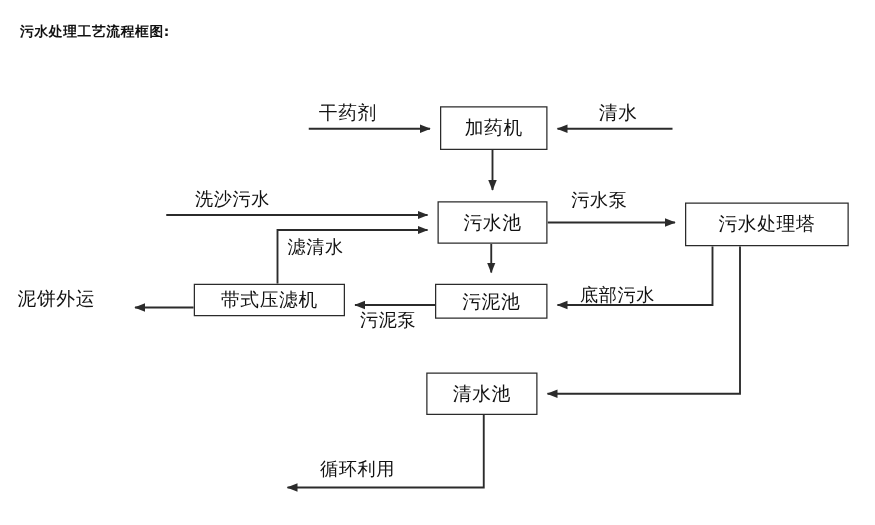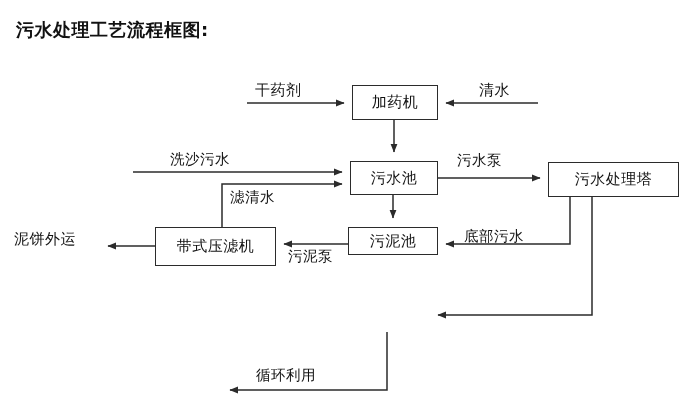--- a/index.html
+++ b/index.html
@@ -21,21 +21,21 @@
     position: absolute;
     left: 0;
     top: 0;
     width: 700px;
     height: 420px;
   }
   .title {
     position: absolute;
     left: 16px;
     top: 18px;
-    font-size: 18px;
+    font-size: 11px;
     font-weight: bold;
     color: #111111;
     letter-spacing: 0.5px;
     white-space: nowrap;
     text-align: center;
   }
   .node {
     position: absolute;
     box-sizing: border-box;
     border: 1.5px solid #2b2b2b;
@@ -110,34 +110,37 @@
   </div>
 
   <div class="node" style="left:352px; top:85px; width:86px; height:35px;">
     <span>加药机</span>
   </div>
 
   <div class="node" style="left:548px; top:162px; width:131px; height:35px;">
     <span>污水处理塔</span>
   </div>
 
-  <div class="node" style="left:155px; top:227px; width:121px; height:39px;">
+  <div class="node" style="left:155px; top:227px; width:121px; height:26px;">
     <span>带式压滤机</span>
   </div>
 
   <div class="node" style="left:348px; top:227px; width:90px; height:28px;justify-content:center;">
     <span>污泥池</span>
   </div>
 
+  <div class="node" style="left:341px; top:298px; width:89px; height:34px;">
+    <span>清水池</span>
+  </div>
 
   <div class="term-label" style="left:255px; top:81px;">干药剂</div>
 
   <div class="term-label" style="left:479px; top:81px;">清水</div>
 
-  <div class="edge-label" style="left:170px; top:150px;">洗沙污水</div>
+  <div class="edge-label" style="left:156px; top:150px;">洗沙污水</div>
 
   <div class="edge-label" style="left:230px; top:188px;">滤清水</div>
 
   <div class="edge-label" style="left:457px; top:151px;">污水泵</div>
 
   <div class="edge-label" style="left:288px; top:227px;margin-top:20px;">污泥泵</div>
 
   <div class="edge-label" style="left:464px; top:227px;">底部污水</div>
 
   <div class="term-label" style="left:14px; top:230px;">泥饼外运</div>

